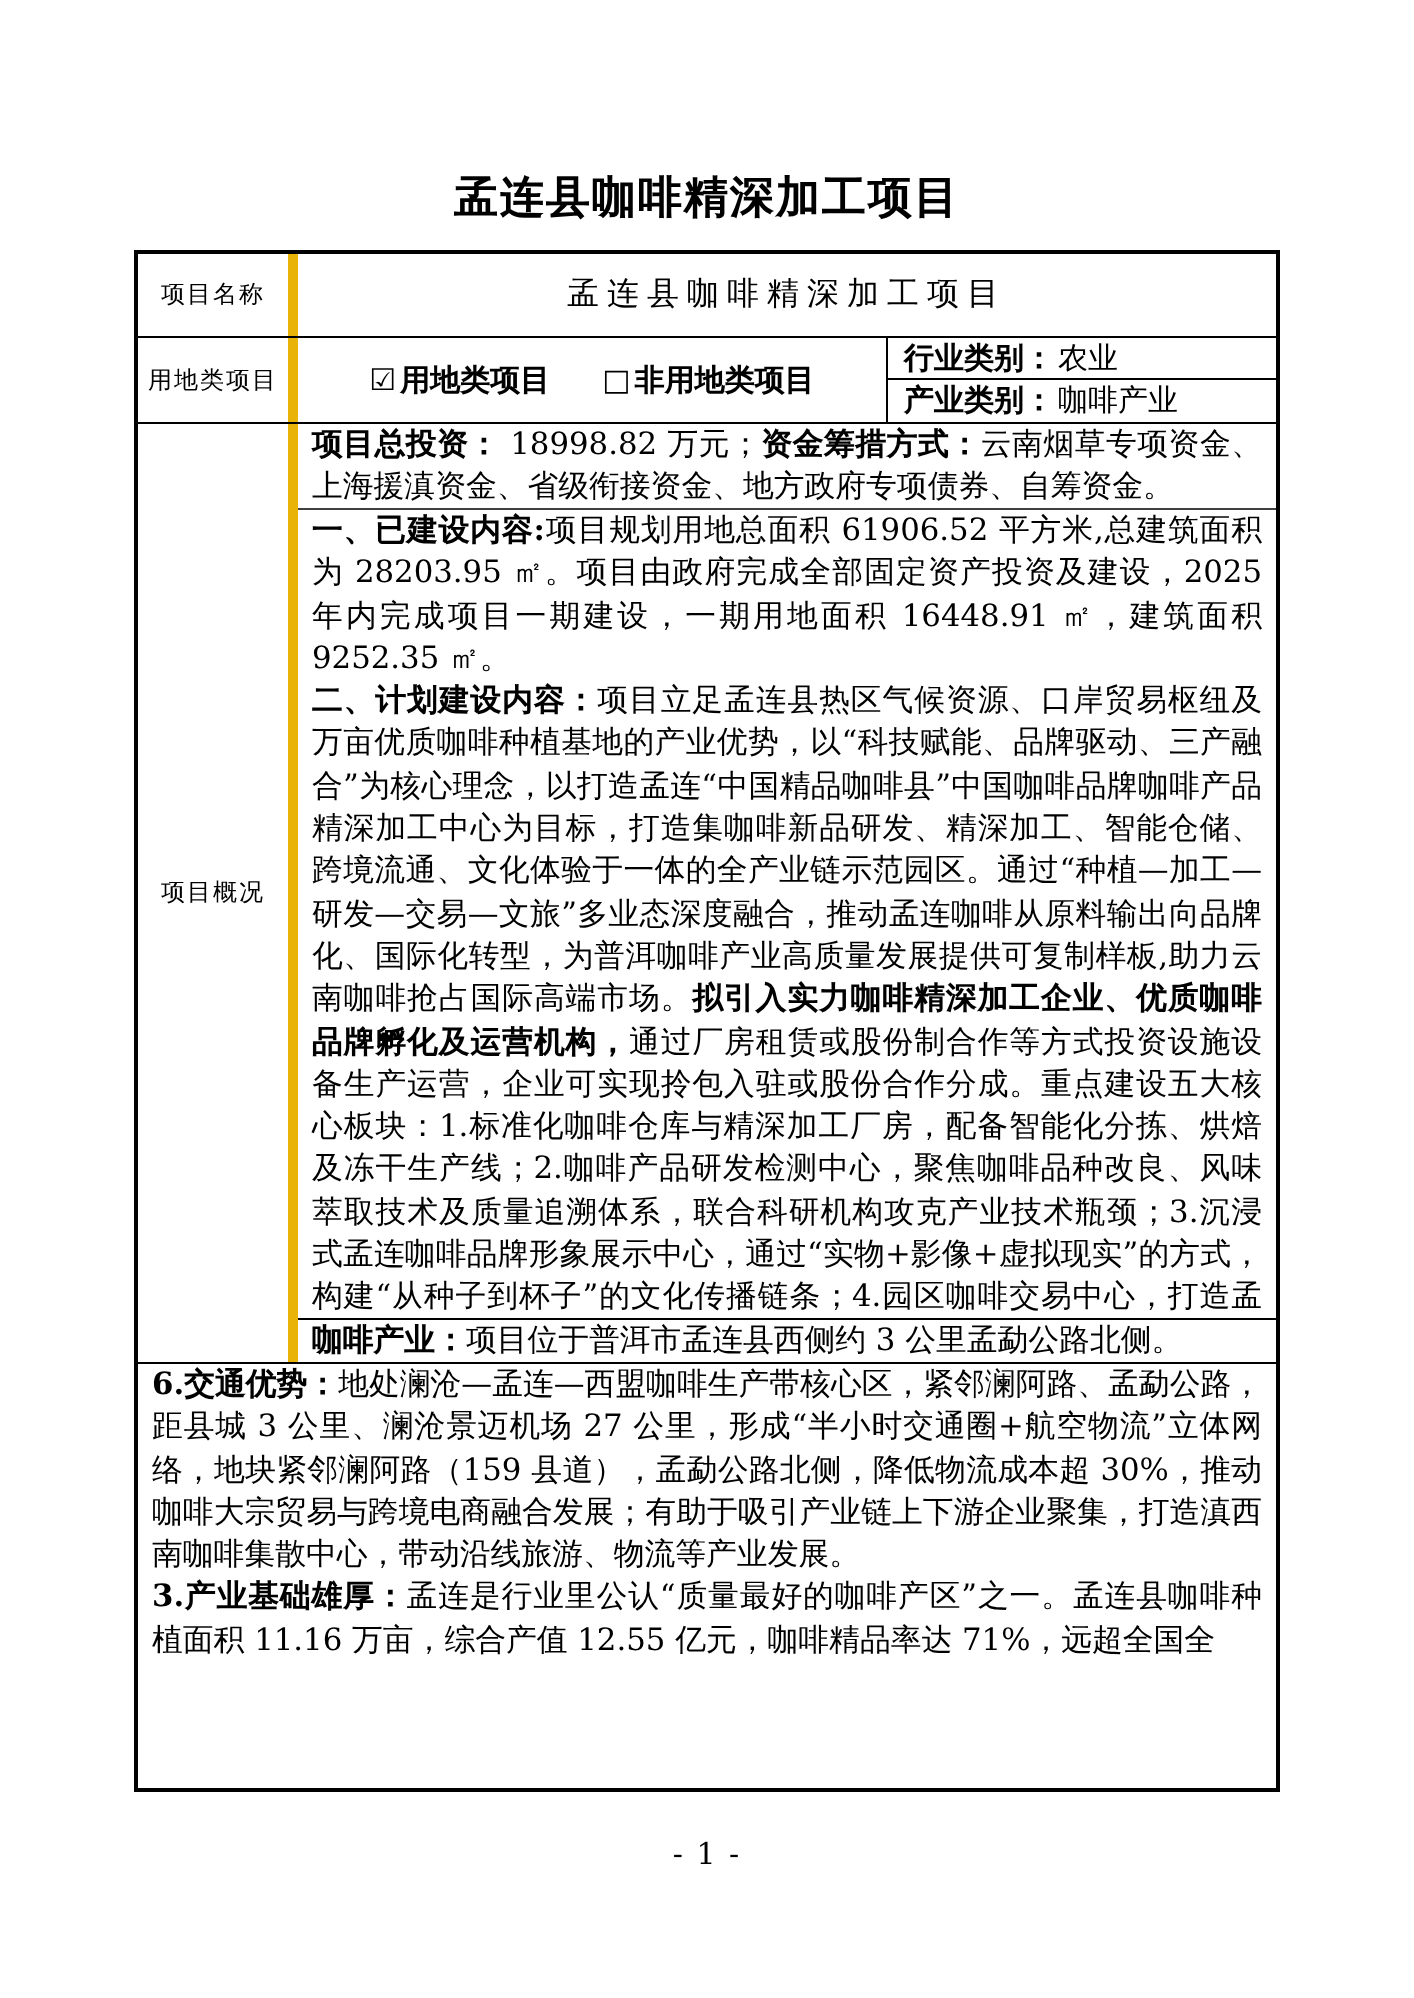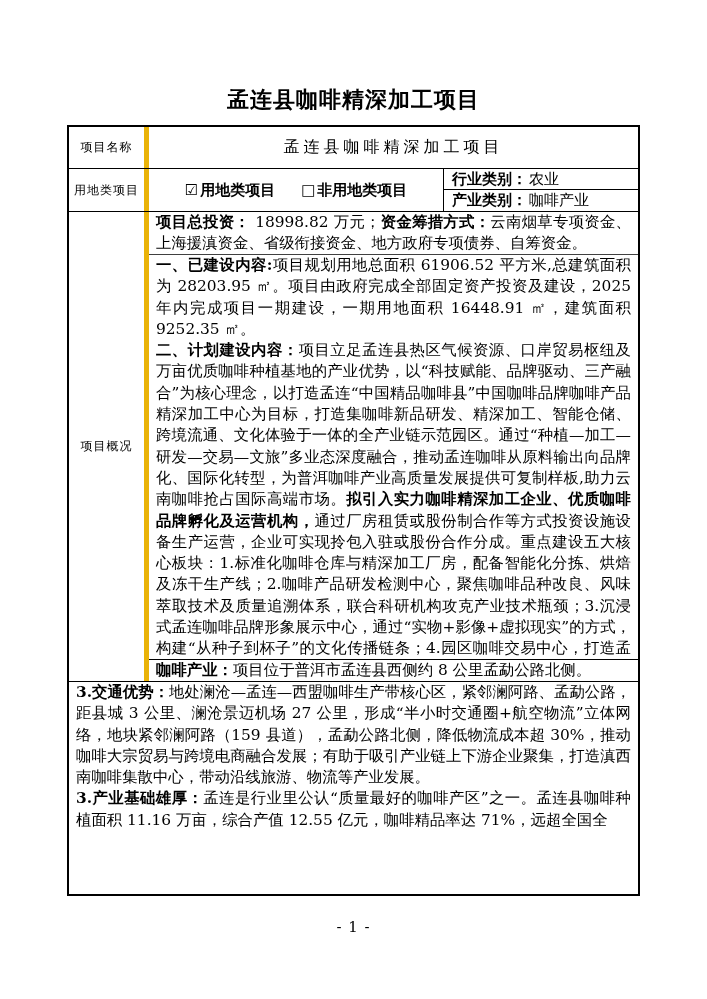--- a/index.html
+++ b/index.html
@@ -98,26 +98,26 @@
   </div>
 
   <div class="row r3">
     <div class="lbl">项目概况</div>
     <div class="subcol">
       <div class="subrow sub-a para"><b>项目总投资：</b><span> 18998.82 万元；</span><b>资金筹措方式：</b><span>云南烟草专项资金、上海援滇资金、省级衔接资金、地方政府专项债券、自筹资金。</span></div>
       <div class="subrow sub-b">
         <p class="para"><b>一、已建设内容:</b><span>项目规划用地总面积 61906.52 平方米,总建筑面积为 28203.95 ㎡。项目由政府完成全部固定资产投资及建设，2025 年内完成项目一期建设，一期用地面积 16448.91 ㎡，建筑面积 9252.35 ㎡。</span></p>
         <p class="para"><b>二、计划建设内容：</b><span>项目立足孟连县热区气候资源、口岸贸易枢纽及万亩优质咖啡种植基地的产业优势，以“科技赋能、品牌驱动、三产融合”为核心理念，以打造孟连“中国精品咖啡县”中国咖啡品牌咖啡产品精深加工中心为目标，打造集咖啡新品研发、精深加工、智能仓储、跨境流通、文化体验于一体的全产业链示范园区。通过“种植—加工—研发—交易—文旅”多业态深度融合，推动孟连咖啡从原料输出向品牌化、国际化转型，为普洱咖啡产业高质量发展提供可复制样板,助力云南咖啡抢占国际高端市场。</span><b>拟引入实力咖啡精深加工企业、优质咖啡品牌孵化及运营机构，</b><span>通过厂房租赁或股份制合作等方式投资设施设备生产运营，企业可实现拎包入驻或股份合作分成。重点建设五大核心板块：1.标准化咖啡仓库与精深加工厂房，配备智能化分拣、烘焙及冻干生产线；2.咖啡产品研发检测中心，聚焦咖啡品种改良、风味萃取技术及质量追溯体系，联合科研机构攻克产业技术瓶颈；3.沉浸式孟连咖啡品牌形象展示中心，通过“实物+影像+虚拟现实”的方式，构建“从种子到杯子”的文化传播链条；4.园区咖啡交易中心，打造孟连精品咖啡权威交易平台、咖啡期货交易市场；5.配套服务设施建设，配备现代化宿舍楼及智能化消防设施，保障产业工人生活需求与生产安全。</span></p>
       </div>
-      <div class="subrow sub-c para"><b>咖啡产业：</b><span>项目位于普洱市孟连县西侧约 8 公里孟勐公路北侧。</span></div>
+      <div class="subrow sub-c para"><b>咖啡产业：</b><span>项目位于普洱市孟连县西侧约 3 公里孟勐公路北侧。</span></div>
     </div>
   </div>
 
   <div class="row r4">
     <div class="content">
-      <p class="para"><b>3.交通优势：</b><span>地处澜沧—孟连—西盟咖啡生产带核心区，紧邻澜阿路、孟勐公路，距县城 3 公里、澜沧景迈机场 27 公里，形成“半小时交通圈+航空物流”立体网络，地块紧邻澜阿路（159 县道），孟勐公路北侧，降低物流成本超 30%，推动咖啡大宗贸易与跨境电商融合发展；有助于吸引产业链上下游企业聚集，打造滇西南咖啡集散中心，带动沿线旅游、物流等产业发展。</span></p>
+      <p class="para"><b>6.交通优势：</b><span>地处澜沧—孟连—西盟咖啡生产带核心区，紧邻澜阿路、孟勐公路，距县城 3 公里、澜沧景迈机场 27 公里，形成“半小时交通圈+航空物流”立体网络，地块紧邻澜阿路（159 县道），孟勐公路北侧，降低物流成本超 30%，推动咖啡大宗贸易与跨境电商融合发展；有助于吸引产业链上下游企业聚集，打造滇西南咖啡集散中心，带动沿线旅游、物流等产业发展。</span></p>
       <p class="para"><b>3.产业基础雄厚：</b><span>孟连是行业里公认“质量最好的咖啡产区”之一。孟连县咖啡种植面积 11.16 万亩，综合产值 12.55 亿元，咖啡精品率达 71%，远超全国全</span></p>
     </div>
   </div>
 
 </div>
 
 <div class="pagenum">- 1 -</div>
 
 </body></html>

